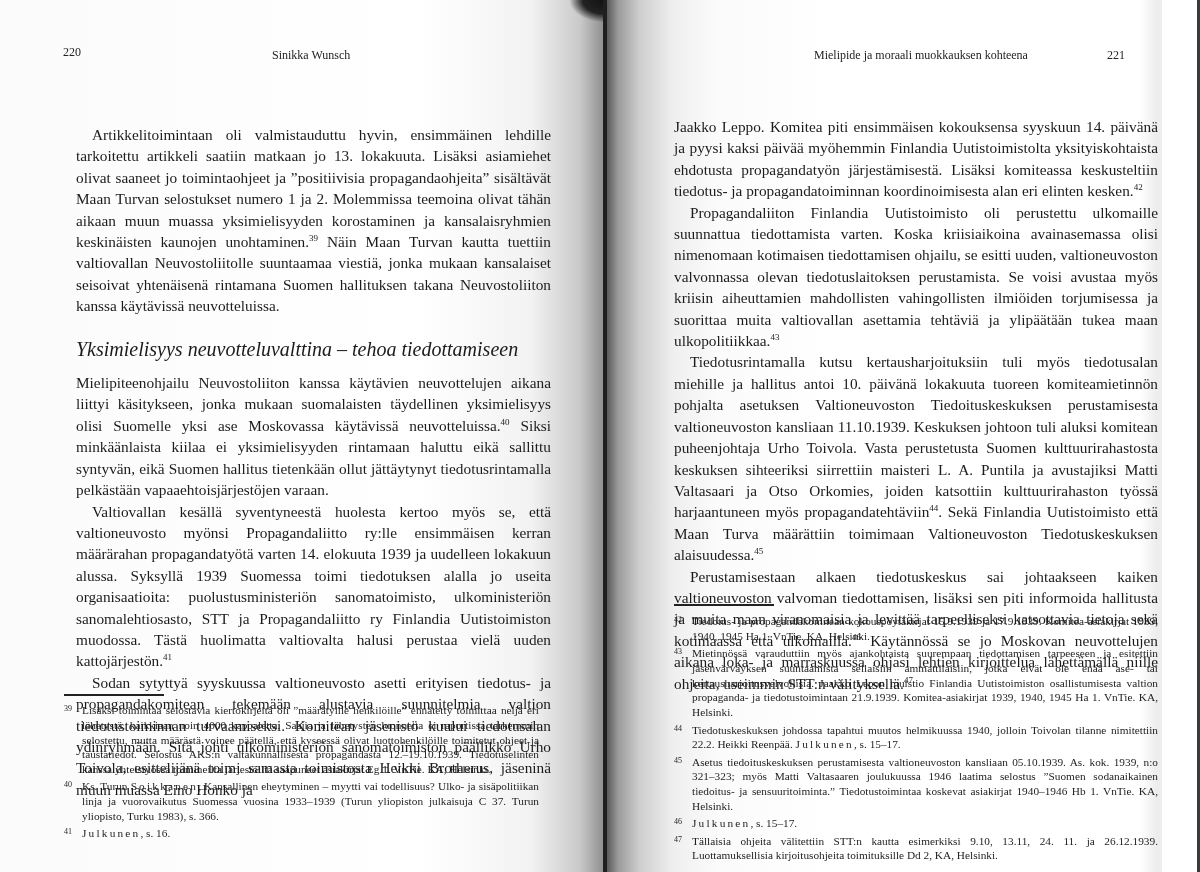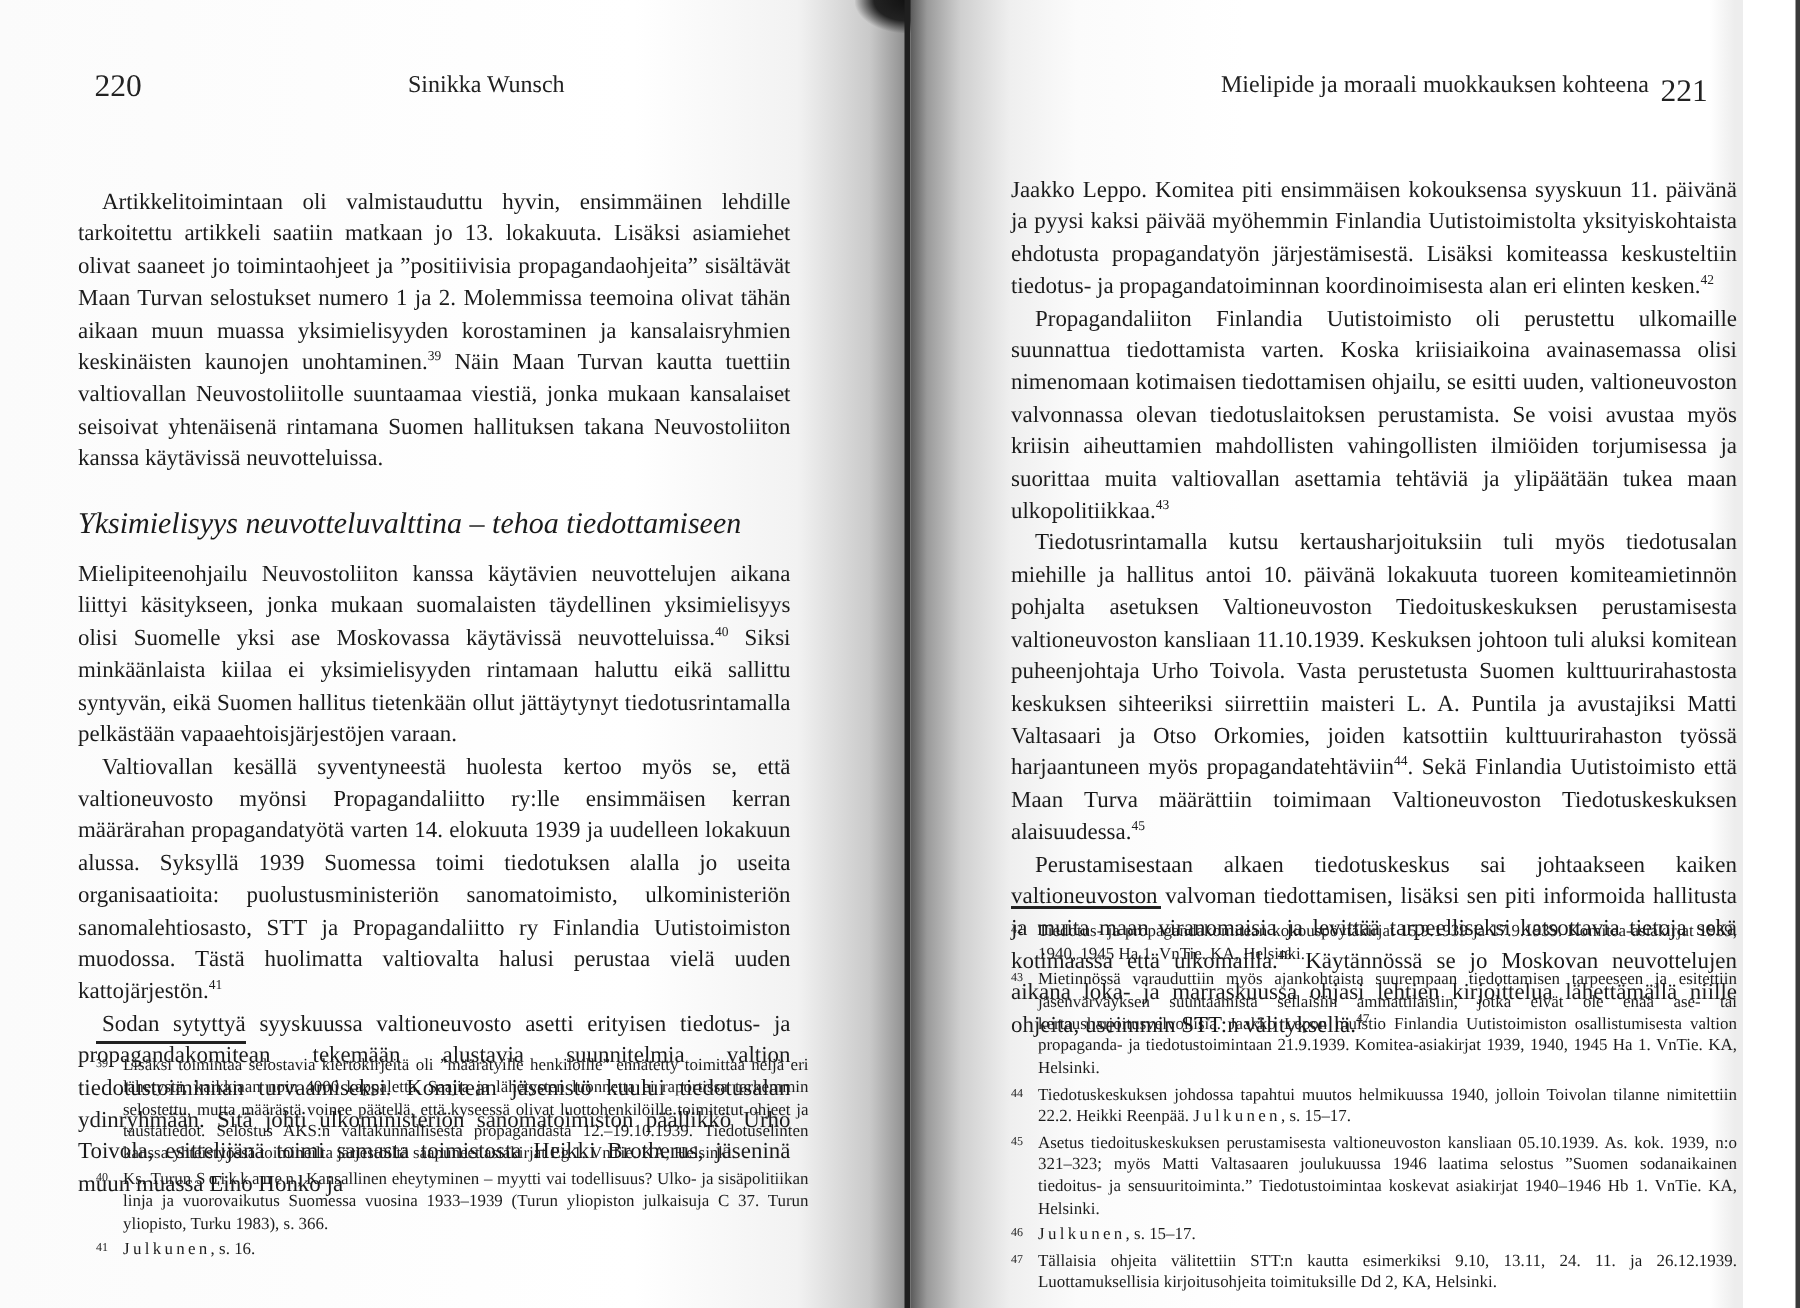--- a/index.html
+++ b/index.html
@@ -13,22 +13,22 @@
   .page { position: absolute; top: 0; height: 872px; overflow: hidden; }
   .page-left { left: 0; width: 604px;
     background: linear-gradient(to right, #fbfbfb 0%, #ffffff 70%, #f2f2f2 88%, #c9c9c9 96%, #8e8e8e 100%); }
   .page-right { left: 607px; width: 555px;
     background: linear-gradient(to right, #5a5a5a 0%, #9a9a9a 2%, #cfcfcf 6%, #efefef 12%, #fbfbfb 20%, #ffffff 40%, #ffffff 96%, #ededed 99%); }
   .gutter { position: absolute; left: 603px; top: 0; width: 4px; height: 872px; background: #1f1f1f; }
   .gutter-top { position: absolute; left: 570px; top: 0; width: 70px; height: 22px;
     background: radial-gradient(ellipse at 50% 0%, #111 0%, #222 45%, rgba(255,255,255,0) 72%); }
   .right-edge { position: absolute; right: 0; top: 0; width: 3px; height: 872px; background: #3a3a3a; }
 
-  .running-head { position: absolute; font-size: 16px; color: #222; white-space: nowrap; }
-  .page-number { position: absolute; font-size: 21px; color: #222; }
+  .running-head { position: absolute; font-size: 12px; color: #222; white-space: nowrap; }
+  .page-number { position: absolute; font-size: 12px; color: #222; }
 
   .body-text { position: absolute; font-size: 15.3px; line-height: 21.4px; text-align: justify; color: #1b1b1b; }
   .body-text p { margin: 0; }
   .body-text p.indent { text-indent: 16px; }
   .body-text p.noindent { text-indent: 0; }
   .body-text h3 { margin: 22px 0 12px 0; font-weight: normal; font-style: italic; font-size: 20px; }
   sup { font-size: 9px; line-height: 0; vertical-align: 6px; }
 
   .fn-rule { position: absolute; height: 1.5px; background: #222; width: 100px; }
   .footnotes { position: absolute; font-size: 11.3px; line-height: 14.8px; text-align: justify; color: #1d1d1d; }
@@ -37,21 +37,21 @@
   .spaced { letter-spacing: 2.2px; }
 </style>
 </head>
 <body>
 
 <div class="spread">
   <div class="page page-left">
     <div class="page-number" style="left:63px; top:45px;">220</div>
     <div class="running-head" style="left:272px; top:48px;">Sinikka Wunsch</div>
 
-    <div class="body-text" style="left:52px; top:124px; width:475px;">
+    <div class="body-text" style="left:76px; top:124px; width:475px;">
       <div>
           <p class="indent"><span>Artikkelitoimintaan oli valmistauduttu hyvin, ensimmäinen lehdille tarkoitettu artikkeli saatiin matkaan jo 13. lokakuuta. Lisäksi asiamiehet olivat saaneet jo toimintaohjeet ja ”positiivisia propagandaohjeita” sisältävät Maan Turvan selostukset numero 1 ja 2. Molemmissa teemoina olivat tähän aikaan muun muassa yksimielisyyden korostaminen ja kansalaisryhmien keskinäisten kaunojen unohtaminen.</span><sup>39</sup><span> Näin Maan Turvan kautta tuettiin valtiovallan Neuvostoliitolle suuntaamaa viestiä, jonka mukaan kansalaiset seisoivat yhtenäisenä rintamana Suomen hallituksen takana Neuvostoliiton kanssa käytävissä neuvotteluissa.</span></p>
         </div>
       <h3>Yksimielisyys neuvotteluvalttina – tehoa tiedottamiseen</h3>
       <div>
           <p class="noindent"><span>Mielipiteenohjailu Neuvostoliiton kanssa käytävien neuvottelujen aikana liittyi käsitykseen, jonka mukaan suomalaisten täydellinen yksimielisyys olisi Suomelle yksi ase Moskovassa käytävissä neuvotteluissa.</span><sup>40</sup><span> Siksi minkäänlaista kiilaa ei yksimielisyyden rintamaan haluttu eikä sallittu syntyvän, eikä Suomen hallitus tietenkään ollut jättäytynyt tiedotusrintamalla pelkästään vapaaehtoisjärjestöjen varaan.</span></p>
           <p class="indent"><span>Valtiovallan kesällä syventyneestä huolesta kertoo myös se, että valtioneuvosto myönsi Propagandaliitto ry:lle ensimmäisen kerran määrärahan propagandatyötä varten 14. elokuuta 1939 ja uudelleen lokakuun alussa. Syksyllä 1939 Suomessa toimi tiedotuksen alalla jo useita organisaatioita: puolustusministeriön sanomatoimisto, ulkoministeriön sanomalehtiosasto, STT ja Propagandaliitto ry Finlandia Uutistoimiston muodossa. Tästä huolimatta valtiovalta halusi perustaa vielä uuden kattojärjestön.</span><sup>41</sup></p>
           <p class="indent"><span>Sodan sytyttyä syyskuussa valtioneuvosto asetti erityisen tiedotus- ja propagandakomitean tekemään alustavia suunnitelmia valtion tiedotustoiminnan turvaamiseksi. Komitean jäsenistö kuului tiedotusalan ydinryhmään. Sitä johti ulkoministeriön sanomatoimiston päällikkö Urho Toivola, esittelijänä toimi samasta toimistosta Heikki Brotherus, jäseninä muun muassa Eino Honko ja</span></p>
         </div>
     </div>
@@ -66,21 +66,21 @@
 
   <div class="gutter-top"></div>
   <div class="gutter"></div>
 
   <div class="page page-right">
     <div class="running-head" style="left:207px; top:48px;">Mielipide ja moraali muokkauksen kohteena</div>
     <div class="page-number" style="left:500px; top:48px;">221</div>
 
     <div class="body-text" style="left:67px; top:116px; width:484px;">
       <div>
-          <p class="noindent"><span>Jaakko Leppo. Komitea piti ensimmäisen kokouksensa syyskuun 11. päivänä ja pyysi kaksi päivää myöhemmin Finlandia Uutistoimistolta yksityiskohtaista ehdotusta propagandatyön järjestämisestä. Lisäksi komiteassa keskusteltiin tiedotus- ja propagandatoiminnan koordinoimisesta alan eri elinten kesken.</span><sup>42</sup></p>
+          <p class="noindent"><span>Jaakko Leppo. Komitea piti ensimmäisen kokouksensa syyskuun 14. päivänä ja pyysi kaksi päivää myöhemmin Finlandia Uutistoimistolta yksityiskohtaista ehdotusta propagandatyön järjestämisestä. Lisäksi komiteassa keskusteltiin tiedotus- ja propagandatoiminnan koordinoimisesta alan eri elinten kesken.</span><sup>42</sup></p>
           <p class="indent"><span>Propagandaliiton Finlandia Uutistoimisto oli perustettu ulkomaille suunnattua tiedottamista varten. Koska kriisiaikoina avainasemassa olisi nimenomaan kotimaisen tiedottamisen ohjailu, se esitti uuden, valtioneuvoston valvonnassa olevan tiedotuslaitoksen perustamista. Se voisi avustaa myös kriisin aiheuttamien mahdollisten vahingollisten ilmiöiden torjumisessa ja suorittaa muita valtiovallan asettamia tehtäviä ja ylipäätään tukea maan ulkopolitiikkaa.</span><sup>43</sup></p>
           <p class="indent"><span>Tiedotusrintamalla kutsu kertausharjoituksiin tuli myös tiedotusalan miehille ja hallitus antoi 10. päivänä lokakuuta tuoreen komiteamietinnön pohjalta asetuksen Valtioneuvoston Tiedoituskeskuksen perustamisesta valtioneuvoston kansliaan 11.10.1939. Keskuksen johtoon tuli aluksi komitean puheenjohtaja Urho Toivola. Vasta perustetusta Suomen kulttuurirahastosta keskuksen sihteeriksi siirrettiin maisteri L. A. Puntila ja avustajiksi Matti Valtasaari ja Otso Orkomies, joiden katsottiin kulttuurirahaston työssä harjaantuneen myös propagandatehtäviin</span><sup>44</sup><span>. Sekä Finlandia Uutistoimisto että Maan Turva määrättiin toimimaan Valtioneuvoston Tiedotuskeskuksen alaisuudessa.</span><sup>45</sup></p>
           <p class="indent"><span>Perustamisestaan alkaen tiedotuskeskus sai johtaakseen kaiken valtioneuvoston valvoman tiedottamisen, lisäksi sen piti informoida hallitusta ja muita maan viranomaisia ja levittää tarpeelliseksi katsottavia tietoja sekä kotimaassa että ulkomailla.</span><sup>46</sup><span> Käytännössä se jo Moskovan neuvottelujen aikana loka- ja marraskuussa ohjasi lehtien kirjoittelua lähettämällä niille ohjeita, useimmin STT:n välityksellä.</span><sup>47</sup></p>
         </div>
     </div>
 
     <div class="fn-rule" style="left:67px; top:604px;"></div>
     <div class="footnotes" style="left:67px; top:614px; width:484px;">
         <div class="fn"><span class="fn-num">42</span><span>Tiedotus- ja propagandakomitean kokouspöytäkirjat 15.9.1939 ja 17.9.1939. Komitea-asiakirjat 1939, 1940, 1945 Ha 1. VnTie. KA, Helsinki.</span></div>
         <div class="fn"><span class="fn-num">43</span><span>Mietinnössä varauduttiin myös ajankohtaista suurempaan tiedottamisen tarpeeseen ja esitettiin jäsenvärväyksen suuntaamista sellaisiin ammattilaisiin, jotka eivät ole enää ase- tai kertausharjoitusvelvollisia. Jaakko Lepon muistio Finlandia Uutistoimiston osallistumisesta valtion propaganda- ja tiedotustoimintaan 21.9.1939. Komitea-asiakirjat 1939, 1940, 1945 Ha 1. VnTie. KA, Helsinki.</span></div>

